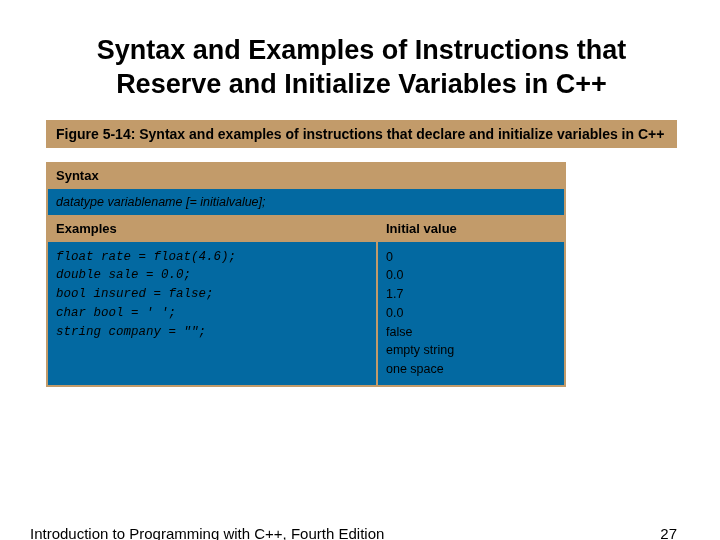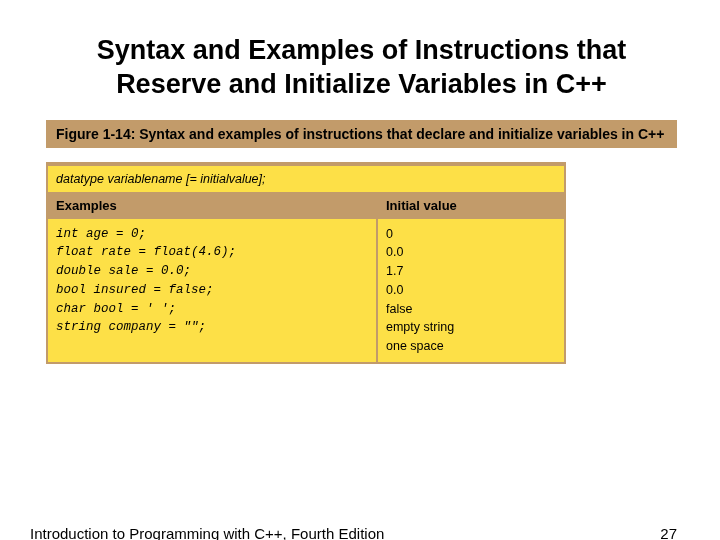--- a/index.html
+++ b/index.html
@@ -53,21 +53,21 @@
     flex: 0 0 330px;
     padding: 4px 8px;
     border-right: 2px solid #c29b6a;
   }
   .row-header .cell-right {
     flex: 1;
     padding: 4px 8px;
   }
   .row-header.full .cell-left { border-right: none; flex: 1; }
   .row-body {
-    background: #fde047;
+    background: #0369a1;
     display: flex;
     font-size: 13px;
     color: #000;
     border-top: 2px solid #c29b6a;
   }
   .row-body .cell-left {
     flex: 0 0 330px;
     padding: 6px 8px;
     border-right: 2px solid #c29b6a;
     font-family: "Courier New", Courier, monospace;
@@ -109,37 +109,39 @@
     color: #000;
   }
 </style>
 </head>
 <body>
 
 <div class="slide">
 
   <h1 class="title">Syntax and Examples of Instructions that Reserve and Initialize Variables in C++</h1>
 
-  <div class="figure-caption">Figure 1-14: Syntax and examples of instructions that declare and initialize variables in C++</div>
+  <div class="figure-caption">Figure 5-14: Syntax and examples of instructions that declare and initialize variables in C++</div>
 
   <div class="table-wrap">
 
+    <div class="row-header full">
+      <div class="cell-left">Syntax</div>
+    </div>
 
     <div class="row-body syntax">
       <div class="cell-left">datatype variablename [= initialvalue];</div>
     </div>
 
     <div class="row-header">
       <div class="cell-left">Examples</div>
       <div class="cell-right">Initial value</div>
     </div>
 
     <div class="row-body">
       <div class="cell-left codecol">
-        <div>int age = 0;</div>
         <div>float rate = float(4.6);</div>
         <div>double sale = 0.0;</div>
         <div>bool insured = false;</div>
         <div>char bool = ' ';</div>
         <div>string company = "";</div>
       </div>
       <div class="cell-right valcol">
         <div>0</div>
         <div>0.0</div>
         <div>1.7</div>

